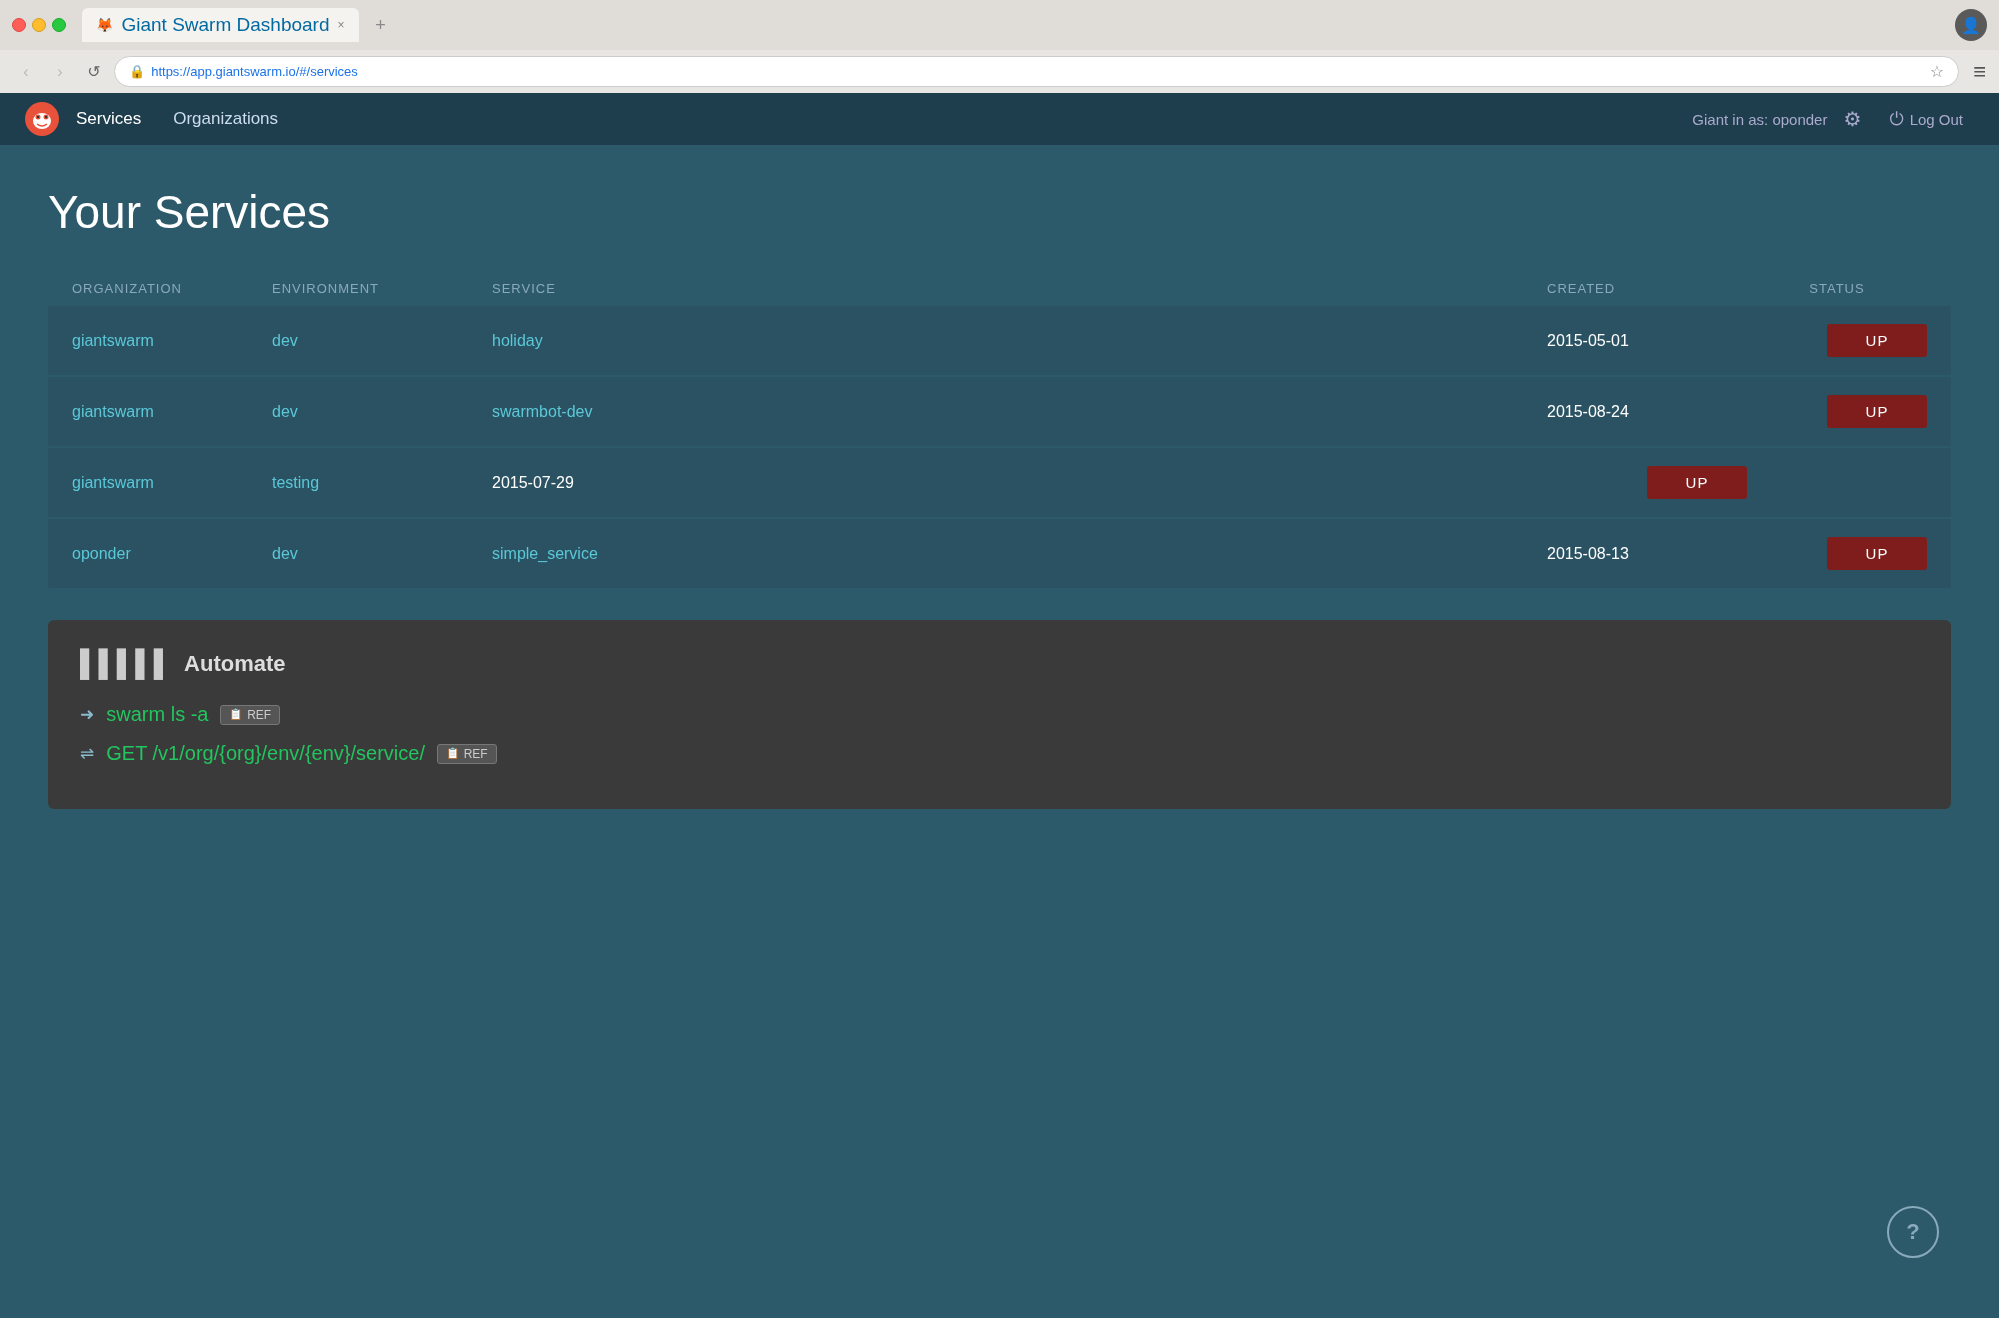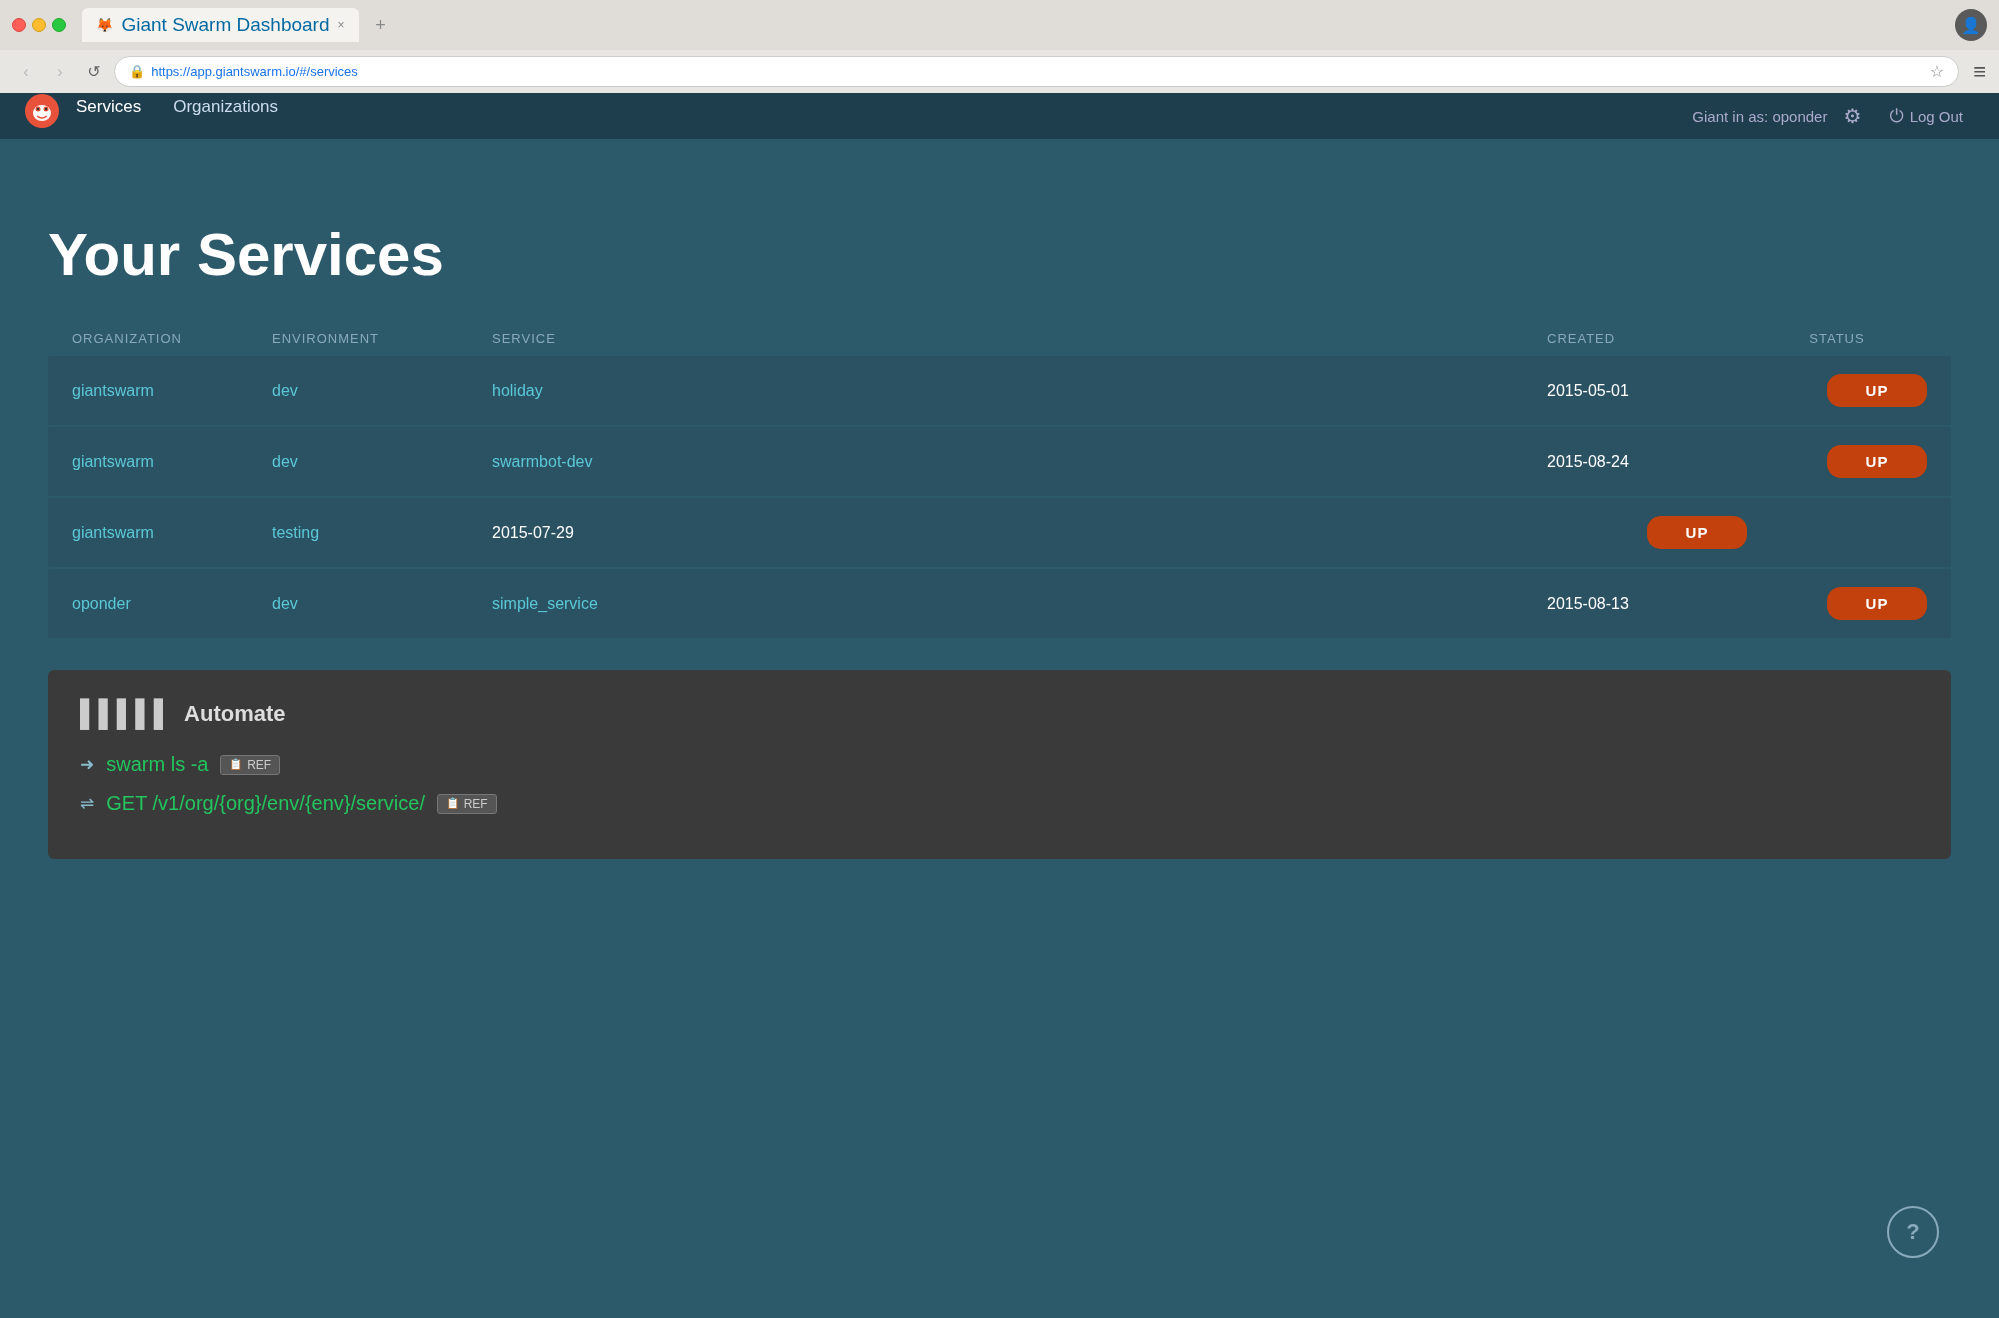--- a/index.html
+++ b/index.html
@@ -26,40 +26,40 @@
     .address-lock { color: #2d7d2d; font-size: 13px; }
     .address-url { font-size: 13px; color: #1a73e8; flex: 1; }
     .address-star { color: #888; font-size: 16px; margin-left: auto; }
     .address-menu { color: #555; font-size: 20px; font-weight: bold; letter-spacing: 1px; }
     .user-icon { width: 32px; height: 32px; border-radius: 50%; background: #5a5a5a; display: flex; align-items: center; justify-content: center; color: #ccc; font-size: 16px; }
 
     
     .app { background: #2d5a6b; min-height: calc(1318px - 90px); }
 
     
-    .navbar { background: #1e3d4d; display: flex; padding: 0 24px; height: 46px; }
+    .navbar { background: #1e3d4d; display: flex; align-items: center; padding: 0 24px; height: 52px; }
     .navbar-logo { width: 36px; height: 36px; margin-right: 16px; display: flex; align-items: center; justify-content: center; }
     .navbar-logo svg { width: 36px; height: 36px; }
     .navbar-links { display: flex; gap: 32px; flex: 1; }
     .navbar-link { color: #cde; font-size: 17px; text-decoration: none; padding: 4px 0; cursor: pointer; }
     .navbar-link.active { color: white; }
     .navbar-right { display: flex; align-items: center; gap: 16px; margin-left: auto; }
     .navbar-user { color: #aac; font-size: 15px; }
     .navbar-gear { color: #aac; font-size: 20px; cursor: pointer; }
     .navbar-logout { display: flex; align-items: center; gap: 6px; color: #aac; font-size: 15px; cursor: pointer; padding: 6px 12px; }
     .navbar-logout-icon { font-size: 18px; }
 
     
     .main-content { padding: 40px 48px; }
-    .page-title { font-size: 60px; color: white; font-weight: 700; margin-bottom: 32px; margin-top: 41px; }
+    .page-title { font-size: 46px; color: white; font-weight: 400; margin-bottom: 32px; }
     .table-header { display: grid; grid-template-columns: 200px 220px 1fr 200px 180px; padding: 10px 24px; color: #8ab; font-size: 13px; letter-spacing: 1px; font-weight: 500; }
     .table-row { display: grid; grid-template-columns: 200px 220px 1fr 200px 180px; padding: 18px 24px; background: #2a5262; margin-bottom: 2px; align-items: center; border-radius: 2px; }
     .cell-link { color: #5bc8d8; font-size: 16px; text-decoration: none; cursor: pointer; }
     .cell-date { color: #ffffff; font-size: 16px; }
-    .status-up { background: #c2410c; color: white; font-size: 15px; font-weight: bold; padding: 8px 28px; border-radius: 14px; display: inline-block; letter-spacing: 1px; min-width: 100px; text-align: center; }
+    .status-up { background: #7f1d1d; color: white; font-size: 15px; font-weight: normal; padding: 8px 28px; border-radius: 3px; display: inline-block; letter-spacing: 1px; min-width: 100px; text-align: center; }
 
     
     .automate-section { background: #3a3a3a; border-radius: 6px; padding: 28px 32px; margin-top: 32px; }
     .automate-header { display: flex; align-items: center; gap: 12px; margin-bottom: 24px; }
     .automate-icon { color: #ccc; font-size: 26px; }
     .automate-title { color: #ddd; font-size: 22px; font-weight: 700; }
     .automate-row { display: flex; align-items: center; gap: 12px; margin-bottom: 16px; }
     .automate-prompt { color: #8bc; font-size: 17px; }
     .automate-cmd { color: #22c55e; font-family: Liberation Sans, sans-serif; font-size: 20px; }
     .automate-api-icon { color: #8bc; font-size: 17px; }

